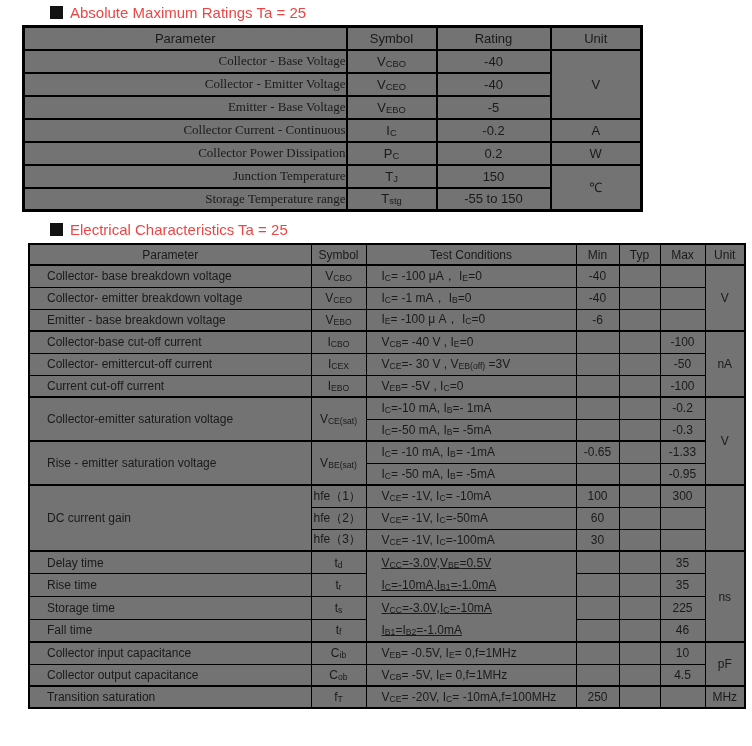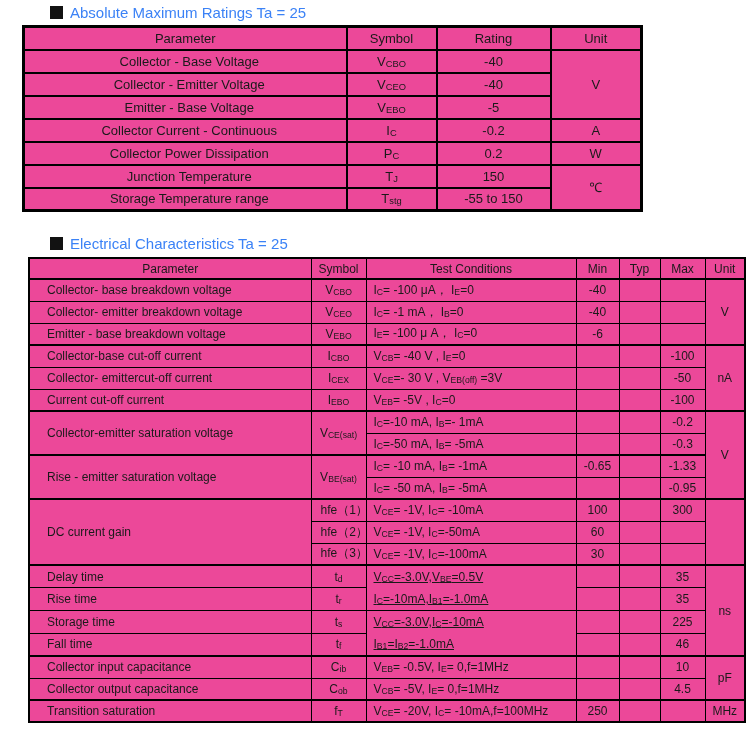--- a/index.html
+++ b/index.html
@@ -1,36 +1,36 @@
 <!DOCTYPE html>
 <html><head>
 <meta charset="utf-8">
 <style>
   * { margin:0; padding:0; box-sizing:border-box; }
   html,body { width:752px; height:746px; overflow:hidden; background:#fff;
     font-family:"Liberation Sans", sans-serif; color:#1a1a1a; }
   .page { width:752px; height:746px; background:#fff; }
   .section-title { display:flex; align-items:center; margin:4px 0 4px 5px;
-    font-size:15px; color:#3b82f6;padding-left:45px; }
+    font-size:15px; color:#ef4444;padding-left:45px; }
   .sq { width:13px; height:13px; background:#121212; margin-right:7px; flex:0 0 auto; }
-  table { border-collapse:collapse; table-layout:fixed; background:#ec4899; }
+  table { border-collapse:collapse; table-layout:fixed; background:#737373; }
   th, td { font-weight:normal; vertical-align:middle; text-align:center;
     padding:0; overflow:hidden; white-space:nowrap; }
   sub { font-size:0.72em; vertical-align:-1px; }
   
   .t1 { width:618px; margin-left:22px; border:3px solid #000; }
   .t1 th, .t1 td { border:2px solid #000; font-size:13px; height:23px; }
-  .t1 td.param { text-align:center; padding-left:8px; }
+  .t1 td.param { text-align:right; padding-left:8px;font-family:Liberation Serif, serif; }
   
   .t2 { width:716px; margin-left:28px; margin-top:5px; border:2px solid #000; }
   .t2 th, .t2 td { border:1px solid #000; font-size:12px; height:22px; }
   .t2 thead th { border-bottom:2px solid #000; height:21px; }
   .t2 td.param { text-align:left; padding-left:17px; }
-  .t2 td.cond  { text-align:left; padding-left:7px; }
-  .t2 td.symleft { text-align:left; padding-left:9px; }
+  .t2 td.cond  { text-align:left; padding-left:15px; }
+  .t2 td.symleft { text-align:left; padding-left:2px; }
   .t2 tr.gsep td { border-top:2px solid #000;margin-left:32px; }
   .condline { height:22px; line-height:22px;text-decoration:underline; }
   .t2 td.unit { font-size:12px; }
 </style>
 </head>
 <body>
 
 <div class="page">
 
   <div class="section-title">
@@ -89,21 +89,21 @@
         <td class="unit" rowspan="2">℃</td>
       </tr>
       <tr>
         <td class="param">Storage Temperature range</td>
         <td>T<sub>stg</sub></td>
         <td>-55 to 150</td>
       </tr>
     </tbody>
   </table>
 
-  <div class="section-title" style="margin-top:23px;text-align:right;">
+  <div class="section-title" style="margin-top:9px;text-align:right;">
     <span class="sq"></span>
     <span>Electrical Characteristics Ta = 25</span>
   </div>
 
   <table class="t2">
     <colgroup>
         <col style="width:282px">
         <col style="width:55px">
         <col style="width:210px">
         <col style="width:43px">

